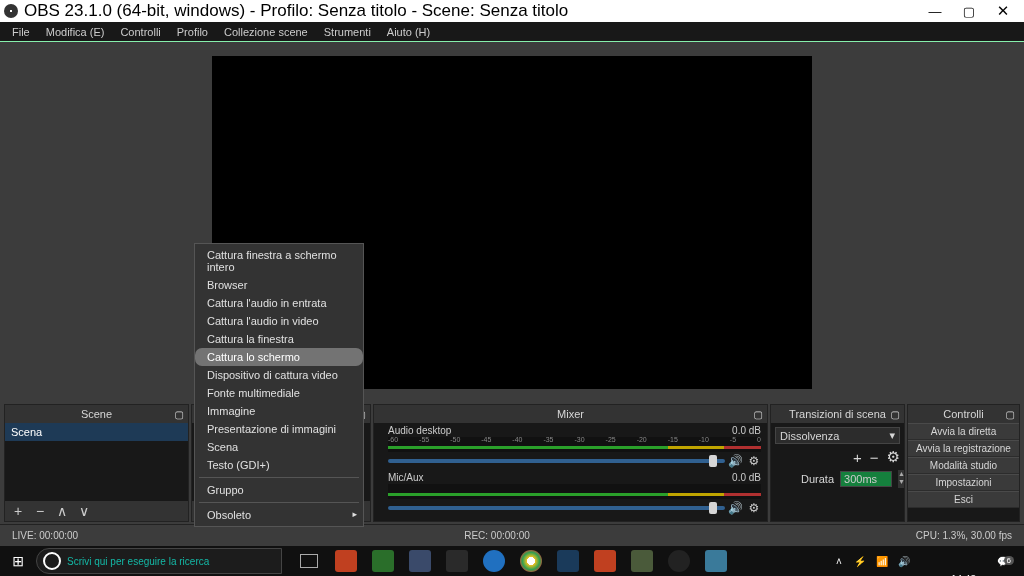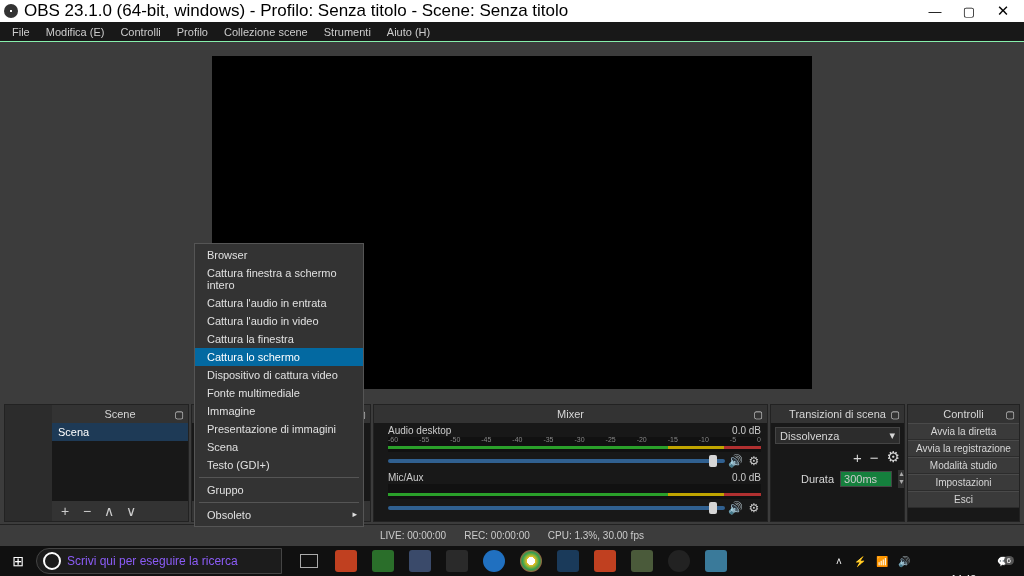--- a/index.html
+++ b/index.html
@@ -24,21 +24,21 @@
 
     
     .docks { height: 122px; display: flex; gap: 2px; padding: 2px 4px; background: #3c3c3c; }
     .dock { background: #2c2c2c; border: 1px solid #222; display: flex; flex-direction: column; }
     .dock-header { height: 18px; background: #333; display: flex; align-items: center; justify-content: center; font-size: 11px; position: relative; }
     .dock-header .pop { position: absolute; right: 4px; font-size: 10px; }
     .dock-body { flex: 1; background: #181818; overflow: hidden; position: relative; }
     .dock-toolbar { height: 20px; background: #333; display: flex; align-items: center; gap: 4px; padding: 0 4px; font-size: 14px; }
     .dock-toolbar .tb-btn { width: 18px; text-align: center; color: #ccc; }
 
-    .scenes-dock { width: 185px; padding-left: 47px; }
+    .scenes-dock { width: 185px; }
     .sources-dock { width: 180px; }
     .mixer-dock { flex: 1; }
     .trans-dock { width: 135px; }
     .controls-dock { width: 113px; }
 
     .scene-item { padding: 3px 6px; background: #1e3a56; color: #fff; }
 
     
     .mixer-channel { padding: 2px 6px 2px 6px; margin-left: 8px; }
     .mixer-label-row { display: flex; justify-content: space-between; font-size: 10px; color: #ccc; padding-bottom: 1px; }
@@ -63,33 +63,33 @@
     .trans-dur-row input { width: 52px; background: #15803d; border: 1px solid #444; color: #ccc; padding: 1px 3px; font-size: 11px; }
     .spinner-box { width: 12px; height: 18px; background: #333; font-size: 7px; line-height: 8px; text-align: center; color: #aaa; }
 
     
     .ctrl-body { padding: 0; }
     .ctrl-btn { height: 17px; margin: 0; background: #3a3a3a; border-bottom: 1px solid #2c2c2c; border-top: 1px solid #4a4a4a; display: flex; align-items: center; justify-content: center; font-size: 10px; }
 
     
     .context-menu { position: absolute; left: 194px; top: 243px; width: 170px; background: #333; border: 1px solid #555; z-index: 500; padding: 2px 0; }
     .context-menu .cm-item { padding: 3px 12px; font-size: 11px; color: #e0e0e0; position: relative; }
-    .context-menu .cm-item.highlight { background: #0369a1; color: #fff; }
+    .context-menu .cm-item.highlight { background: #737373; color: #fff; border-radius: 7px; }
     .context-menu .cm-sep { height: 1px; background: #555; margin: 3px 4px; }
     .context-menu .cm-item.sub::after { content: "▸"; position: absolute; right: 6px; font-size: 9px; }
 
     
-    .statusbar { position: absolute; bottom: 30px; left: 0; right: 0; height: 22px; background: #3c3c3c; display: flex; align-items: center; justify-content: center; gap: 18px; padding: 0 12px; font-size: 10px; color: #ccc; border-top: 1px solid #222; }
+    .statusbar { position: absolute; bottom: 30px; left: 0; right: 0; height: 22px; background: #3c3c3c; display: flex; align-items: center; justify-content: space-between; gap: 18px; padding: 0 12px; font-size: 10px; color: #ccc; border-top: 1px solid #222; }
 
     
     .taskbar { position: absolute; bottom: 0; left: 0; right: 0; height: 30px; background: #101010; display: flex; align-items: center; color: #fff; }
     .taskbar .start { width: 36px; height: 30px; display: flex; align-items: center; justify-content: center; font-size: 14px; }
     .taskbar .search { height: 26px; background: #1c1c1c; border: 1px solid #444; border-radius: 14px 0 0 14px; display: flex; align-items: center; width: 246px; margin-right: 2px; }
     .taskbar .search .cortana { width: 18px; height: 18px; border: 2px solid #fff; border-radius: 50%; margin: 0 6px; }
-    .taskbar .search span { color: #8b5cf6; font-size: 12px; }
+    .taskbar .search span { color: #14b8a6; font-size: 10px; }
     .taskbar .tb-icons { display: flex; gap: 3px; padding-left: 8px; align-items: center; }
     .taskbar .tbi { width: 34px; height: 30px; display: flex; align-items: center; justify-content: center; }
     .taskbar .tbi .sq { width: 22px; height: 22px; background: #4a4a4a; border-radius: 3px; }
     .taskbar .tray { margin-left: auto; display: flex; align-items: center; gap: 8px; padding: 0 6px; font-size: 10px; }
     .taskbar .tray .tray-icon { width: 14px; text-align: center; }
     .taskbar .clock { text-align: right; line-height: 1.1; font-size: 10px; padding: 0 6px; margin-top: 48px; }
     .taskbar .notif { width: 28px; text-align: center; position: relative; }
     .taskbar .notif .badge { position: absolute; bottom: 2px; right: 4px; background: #555; border-radius: 6px; font-size: 8px; padding: 0 3px; }
   </style>
 </head>
@@ -249,22 +249,22 @@
         <div class="ctrl-btn">Modalità studio</div>
         <div class="ctrl-btn">Impostazioni</div>
         <div class="ctrl-btn">Esci</div>
       </div>
     </div>
 
   </div>
 </div>
 
 <div class="context-menu">
+  <div class="cm-item">Cattura finestra a schermo intero</div>
   <div class="cm-item">Browser</div>
-  <div class="cm-item">Cattura finestra a schermo intero</div>
   <div class="cm-item">Cattura l'audio in entrata</div>
   <div class="cm-item">Cattura l'audio in video</div>
   <div class="cm-item">Cattura la finestra</div>
   <div class="cm-item highlight">Cattura lo schermo</div>
   <div class="cm-item">Dispositivo di cattura video</div>
   <div class="cm-item">Fonte multimediale</div>
   <div class="cm-item">Immagine</div>
   <div class="cm-item">Presentazione di immagini</div>
   <div class="cm-item">Scena</div>
   <div class="cm-item">Testo (GDI+)</div>

